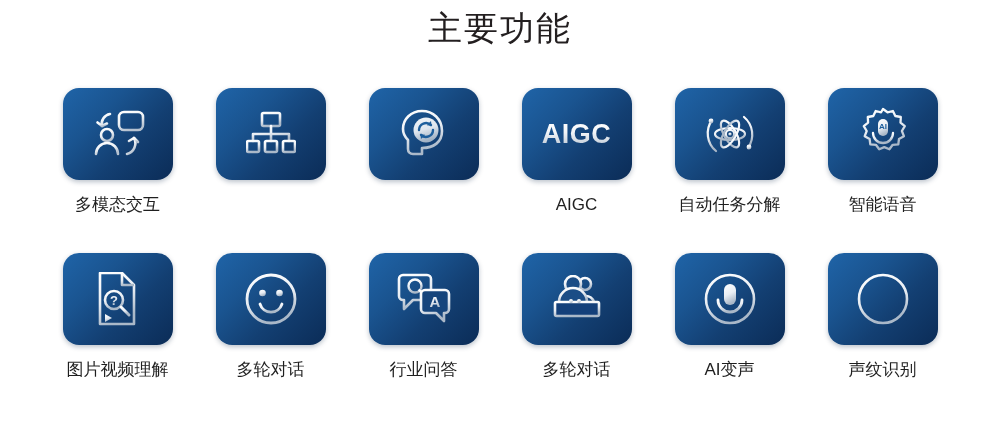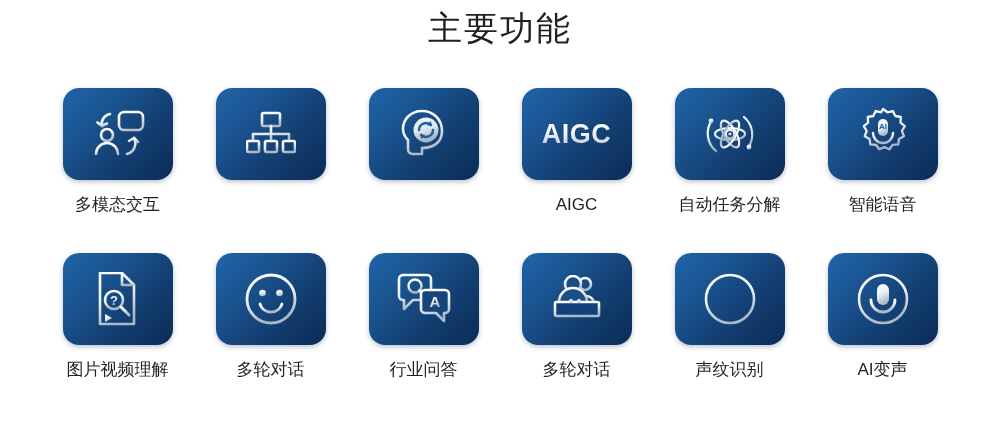--- a/index.html
+++ b/index.html
@@ -288,20 +288,39 @@
           <circle cx="30" cy="26" r="2" fill="url(#g10)"></circle>
         </svg>
       </div>
       <div class="feature-label">多轮对话</div>
     </div>
 
     <div class="feature-cell">
       <div class="tile">
         <svg width="54" height="54" viewBox="0 0 54 54" fill="none">
           <defs>
+            <linearGradient id="g11" x1="0" y1="0" x2="0.3" y2="1">
+              <stop offset="0%" stop-color="#ffffff"></stop>
+              <stop offset="55%" stop-color="#e9eef4"></stop>
+              <stop offset="100%" stop-color="#aab8c8"></stop>
+            </linearGradient>
+          </defs>
+          <circle cx="27" cy="27" r="24" stroke="url(#g11)" stroke-width="2.6" fill="none"></circle>
+          <rect x="21" y="12" width="12" height="21" rx="6" fill="url(#g11)"></rect>
+          <path d="M15 28 a12 12 0 0 0 24 0" stroke="url(#g11)" stroke-width="2.8" fill="none" stroke-linecap="round"></path>
+          <path d="M27 40 v6" stroke="url(#g11)" stroke-width="2.8" stroke-linecap="round"></path>
+        </svg>
+      </div>
+      <div class="feature-label">AI变声</div>
+    </div>
+
+    <div class="feature-cell">
+      <div class="tile">
+        <svg width="54" height="54" viewBox="0 0 54 54" fill="none">
+          <defs>
             <linearGradient id="g12" x1="0" y1="0" x2="0.3" y2="1">
               <stop offset="0%" stop-color="#ffffff"></stop>
               <stop offset="55%" stop-color="#e9eef4"></stop>
               <stop offset="100%" stop-color="#aab8c8"></stop>
             </linearGradient>
           </defs>
           <circle cx="27" cy="27" r="24" stroke="url(#g12)" stroke-width="2.6" fill="none"></circle>
           <g stroke="url(#g12)" stroke-width="2.8" stroke-linecap="round">
             <path d="M13 25 v4"></path>
             <path d="M18 19 v16"></path>
@@ -309,33 +328,14 @@
             <path d="M28 17 v20"></path>
             <path d="M33 12 v30"></path>
             <path d="M38 20 v14"></path>
             <path d="M42.5 25 v4"></path>
           </g>
         </svg>
       </div>
       <div class="feature-label">声纹识别</div>
     </div>
 
-    <div class="feature-cell">
-      <div class="tile">
-        <svg width="54" height="54" viewBox="0 0 54 54" fill="none">
-          <defs>
-            <linearGradient id="g11" x1="0" y1="0" x2="0.3" y2="1">
-              <stop offset="0%" stop-color="#ffffff"></stop>
-              <stop offset="55%" stop-color="#e9eef4"></stop>
-              <stop offset="100%" stop-color="#aab8c8"></stop>
-            </linearGradient>
-          </defs>
-          <circle cx="27" cy="27" r="24" stroke="url(#g11)" stroke-width="2.6" fill="none"></circle>
-          <rect x="21" y="12" width="12" height="21" rx="6" fill="url(#g11)"></rect>
-          <path d="M15 28 a12 12 0 0 0 24 0" stroke="url(#g11)" stroke-width="2.8" fill="none" stroke-linecap="round"></path>
-          <path d="M27 40 v6" stroke="url(#g11)" stroke-width="2.8" stroke-linecap="round"></path>
-        </svg>
-      </div>
-      <div class="feature-label">AI变声</div>
-    </div>
-
   </div>
 </div>
 
 </body></html>

